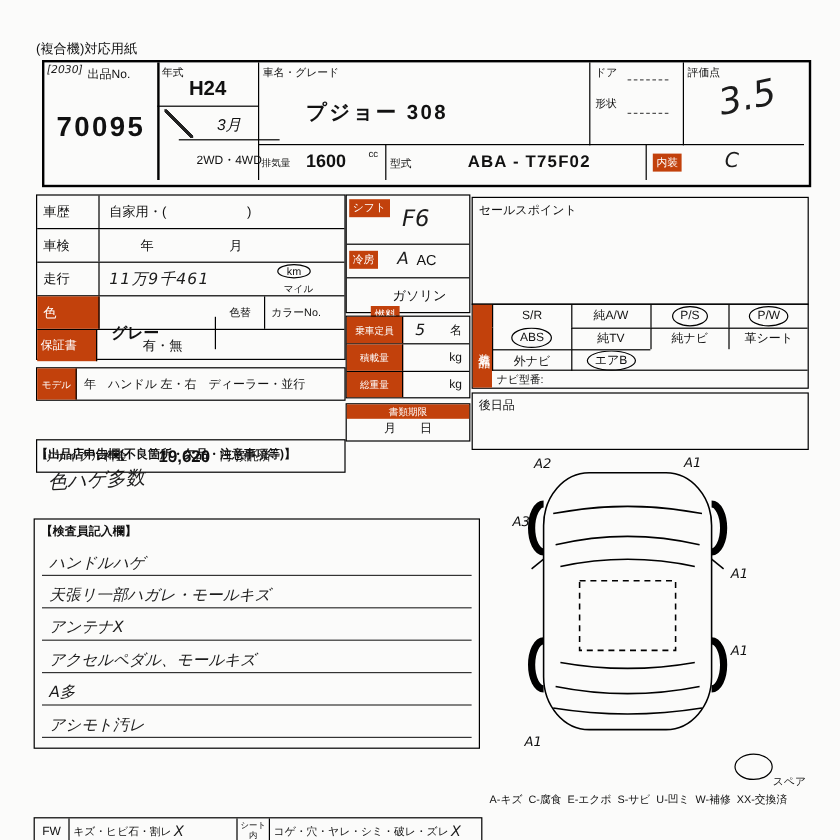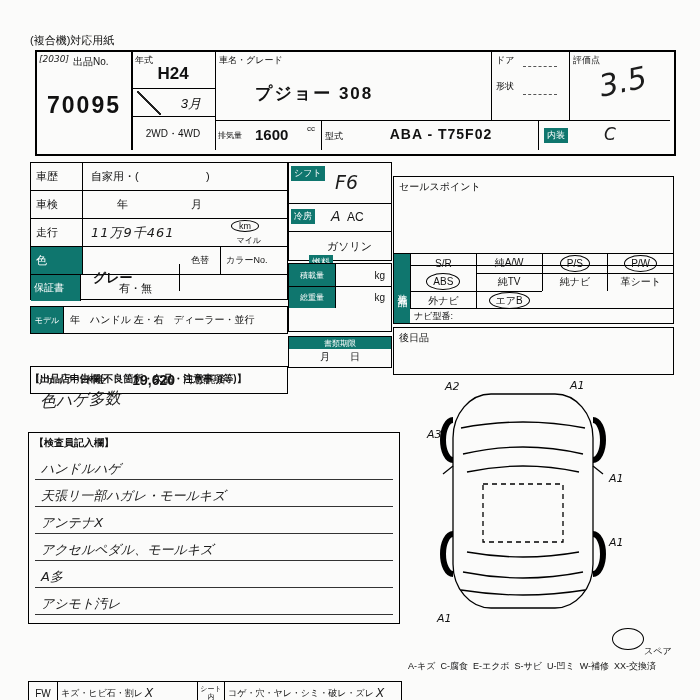--- a/index.html
+++ b/index.html
@@ -1,21 +1,21 @@
 <!DOCTYPE html>
 <html><head>
 <meta charset="utf-8">
 <style>
   html,body{margin:0;padding:0;}
   body{background:#9a9a9a;}
   .sheet{position:relative;width:700px;height:700px;background:#fbfbfa;font-family:"Liberation Sans","DejaVu Sans",sans-serif;color:#111;overflow:hidden;}
   .abs{position:absolute;}
   .box{position:absolute;border:1px solid #000;background:transparent;}
   .b2{border-width:2px;}
-  .inv{background:#0f766e;color:#fff;}
+  .inv{background:#c2410c;color:#fff;}
   .hand{font-style:italic;color:#1c1c1c;font-family:"DejaVu Sans",sans-serif;}
   .banner{position:absolute;left:0;top:0;width:700px;height:30px;background:#000;color:#fff;display:flex;align-items:center;justify-content:center;font-size:15px;font-weight:bold;letter-spacing:1px;white-space:nowrap;}
   .row{display:flex;align-items:center;position:relative;}
   .cellL{display:flex;align-items:center;border-right:1px solid #000;height:100%;flex:none;}
   .eqc{display:flex;align-items:center;justify-content:center;font-size:10px;border-left:1px solid #000;border-top:1px solid #000;overflow:hidden;}
   .eqc.r1{border-top:none;}
   .circ{border:1.5px solid #000;border-radius:50%;padding:0 6px;line-height:1.5;}
   .rule{position:absolute;left:6px;right:6px;border-top:1px solid #333;}
   .lblinv{position:absolute;font-size:9px;padding:1px 3px;}
   svg text{font-family:"DejaVu Sans",sans-serif;}
@@ -36,21 +36,21 @@
       <div class="abs" style="left:0;top:40px;width:100%;text-align:center;font-size:23px;font-weight:bold;letter-spacing:2px;">70095</div>
     </div>
 
     <div class="abs" style="left:94px;top:0;width:84px;height:98px;border-right:1px solid #000;">
       <span class="abs" style="left:4px;top:2px;font-size:9px;">年式</span>
       <div class="abs" style="left:0;top:12px;width:100%;text-align:center;font-size:17px;font-weight:bold;">H24</div>
       <div class="abs" style="left:0;top:36px;width:100%;height:28px;border-top:1px solid #000;font-style:italic;">
         <div class="abs" style="left:6px;top:2px;width:24px;height:24px;background:linear-gradient(to top right,transparent 46%,#222 46%,#222 54%,transparent 54%);"></div>
         <span class="abs" style="right:14px;top:6px;font-size:13px;">3月</span>
       </div>
-      <div class="abs" style="left:0;top:64px;width:100%;height:34px;border-top:1px solid #000;display:flex;align-items:center;justify-content:center;font-size:10px;">2WD・4WD</div>
+      <div class="abs" style="left:18px;top:64px;width:100%;height:34px;border-top:1px solid #000;display:flex;align-items:center;justify-content:center;font-size:10px;">2WD・4WD</div>
     </div>
 
     <div class="abs" style="left:178px;top:0;width:276px;height:68px;border-right:1px solid #000;border-bottom:1px solid #000;">
       <span class="abs" style="left:4px;top:2px;font-size:9px;">車名・グレード</span>
       <div class="abs" style="left:40px;top:30px;font-size:17px;font-weight:bold;letter-spacing:2px;">プジョー 308</div>
     </div>
 
     <div class="abs" style="left:454px;top:0;width:78px;height:68px;border-right:1px solid #000;border-bottom:1px solid #000;">
       <span class="abs" style="left:5px;top:2px;font-size:9px;">ドア</span>
       <div class="abs" style="left:32px;top:14px;width:34px;border-bottom:1px dashed #555;"></div>
@@ -133,35 +133,40 @@
       <span class="abs" style="left:58px;top:6px;font-size:12px;">AC</span>
     </div>
     <div style="position:relative;height:27px;">
       <span class="inv lblinv" style="left:2px;top:23px;margin-left:18px;">燃料</span>
       <span class="abs" style="left:38px;top:7px;font-size:11px;">ガソリン</span>
     </div>
   </div>
 
   <div class="box" style="left:288px;top:263px;width:102px;height:67px;">
     <div class="row" style="height:22px;border-bottom:1px solid #000;">
+      <span class="cellL inv" style="width:46px;justify-content:center;font-size:8px;">乗車定員</span>
+      <span class="hand" style="margin-left:10px;font-size:13px;">5</span>
+      <span style="margin-left:auto;padding-right:6px;font-size:10px;">名</span>
+    </div>
+    <div class="row" style="height:22px;border-bottom:1px solid #000;">
       <span class="cellL inv" style="width:46px;justify-content:center;font-size:8px;">積載量</span>
       <span style="margin-left:auto;padding-right:6px;font-size:10px;">kg</span>
     </div>
     <div class="row" style="height:21px;">
       <span class="cellL inv" style="width:46px;justify-content:center;font-size:8px;">総重量</span>
       <span style="margin-left:auto;padding-right:6px;font-size:10px;">kg</span>
     </div>
   </div>
 
   <div class="box" style="left:288px;top:336px;width:102px;height:30px;">
     <div class="inv" style="height:12px;display:flex;align-items:center;justify-content:center;font-size:8px;">書類期限</div>
     <div style="height:16px;display:flex;align-items:center;justify-content:center;font-size:10px;white-space:pre;">月　　日</div>
   </div>
 
-  <div class="box" style="left:393px;top:176px;width:279px;height:88px;">
+  <div class="box" style="left:393px;top:164px;width:279px;height:88px;">
     <span class="abs" style="left:5px;top:3px;font-size:10px;">セールスポイント</span>
   </div>
 
   <div class="box" style="left:393px;top:253px;width:279px;height:69px;">
     <div class="inv abs" style="left:0;top:0;width:16px;height:100%;display:flex;align-items:center;justify-content:center;">
       <span style="writing-mode:vertical-rl;font-size:10px;letter-spacing:2px;">装備品</span>
     </div>
     <div class="abs" style="left:16px;top:0;right:0;bottom:14px;display:grid;grid-template-columns:repeat(4,1fr);grid-template-rows:1fr 1fr;">
       <div class="eqc r1">
           <span>S/R</span>

